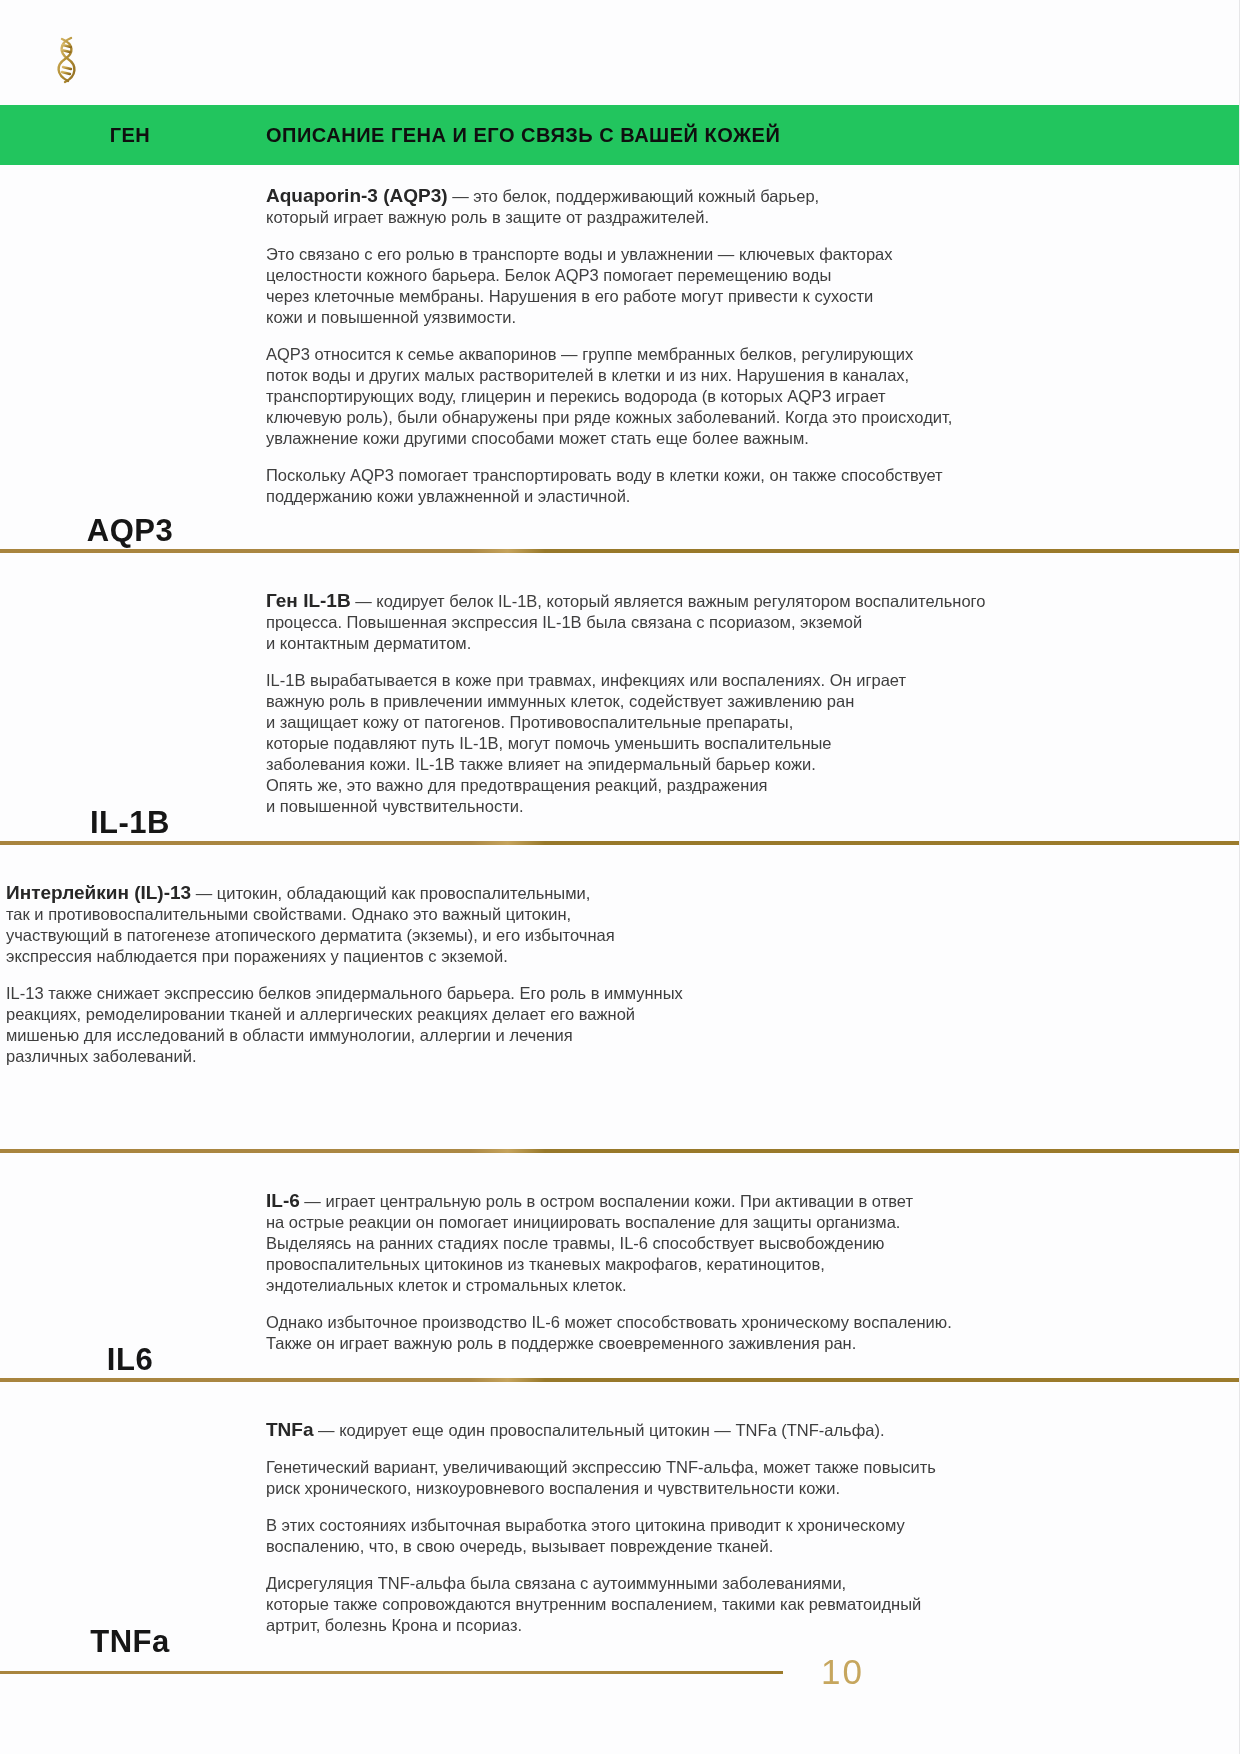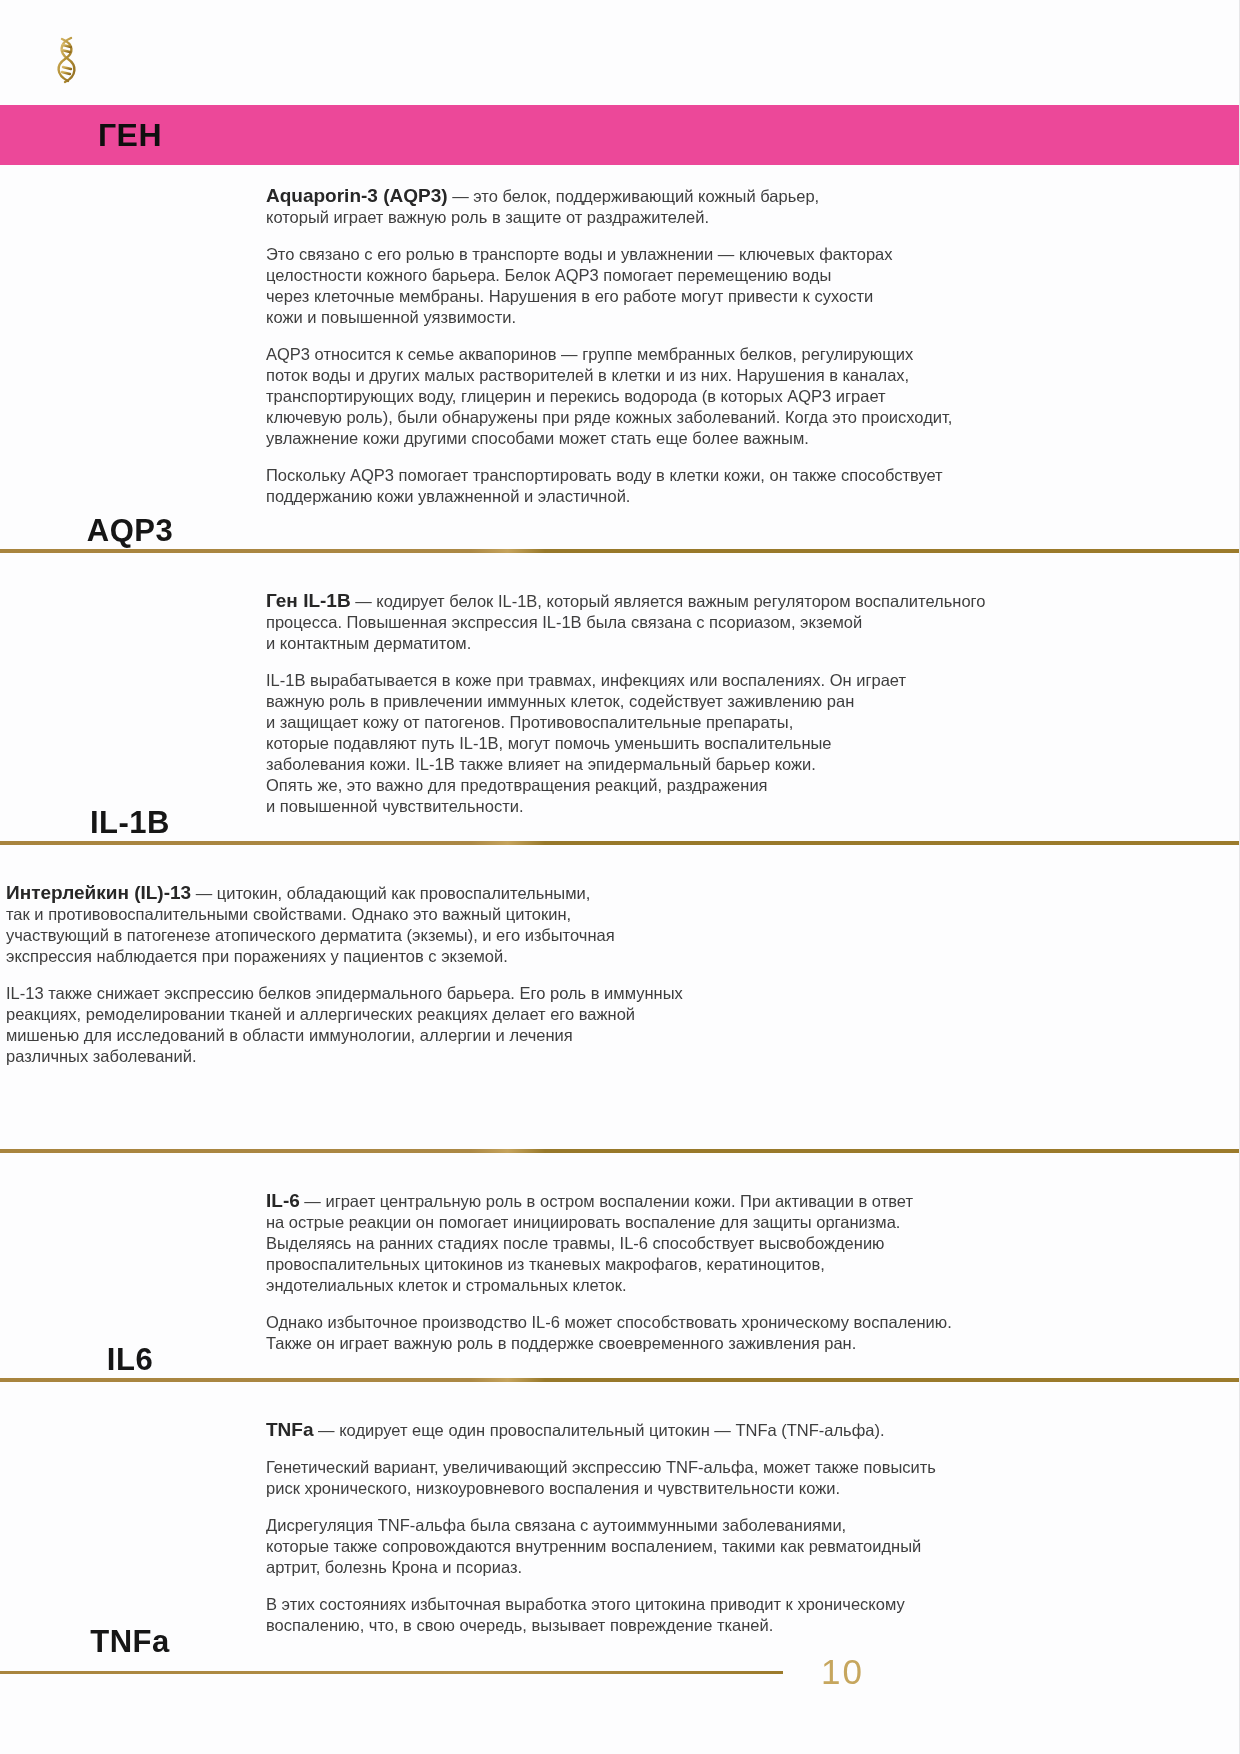--- a/index.html
+++ b/index.html
@@ -24,26 +24,26 @@
     position: relative;
   }
   .logo-row svg {
     position: absolute;
     left: 54px;
     top: 36px;
   }
   
   .table-header {
     height: 60px;
-    background: #ec4899;
+    background: #22c55e;
     display: flex;
     align-items: center;
     font-weight: 700;
     color: #0f0f0f;
-    font-size: 32px;
+    font-size: 20px;
     letter-spacing: 0.5px;
   }
   .th-gene {
     width: 260px;
     text-align: center;
     flex: 0 0 260px;
   }
   .th-desc {
     padding-left: 6px;
   }
@@ -132,20 +132,21 @@
         <path d="M9,9 L17,11"></path>
         <path d="M8,14 L16,16"></path>
         <path d="M9,31 L17,33"></path>
         <path d="M8,36 L16,38"></path>
       </g>
     </svg>
   </div>
 
   <div class="table-header">
     <div class="th-gene">ГЕН</div>
+    <div class="th-desc">ОПИСАНИЕ ГЕНА И ЕГО СВЯЗЬ С ВАШЕЙ КОЖЕЙ</div>
   </div>
 
   <section class="gene-row first row-aqp3">
     <div class="gene-label-cell">
       <div class="gene-label">AQP3</div>
     </div>
     <div class="gene-desc">
       <p><strong>Aquaporin-3 (AQP3)</strong><span> — это белок, поддерживающий кожный барьер,
 который играет важную роль в защите от раздражителей.</span></p>
       <p>Это связано с его ролью в транспорте воды и увлажнении — ключевых факторах
@@ -209,25 +210,25 @@
   </section>
 
   <section class="gene-row row-tnfa">
     <div class="gene-label-cell">
       <div class="gene-label">TNFa</div>
     </div>
     <div class="gene-desc">
       <p><strong>TNFa</strong><span> — кодирует еще один провоспалительный цитокин — TNFa (TNF-альфа).</span></p>
       <p>Генетический вариант, увеличивающий экспрессию TNF-альфа, может также повысить
 риск хронического, низкоуровневого воспаления и чувствительности кожи.</p>
+      <p>В этих состояниях избыточная выработка этого цитокина приводит к хроническому
+воспалению, что, в свою очередь, вызывает повреждение тканей.</p>
       <p>Дисрегуляция TNF-альфа была связана с аутоиммунными заболеваниями,
 которые также сопровождаются внутренним воспалением, такими как ревматоидный
 артрит, болезнь Крона и псориаз.</p>
-      <p>В этих состояниях избыточная выработка этого цитокина приводит к хроническому
-воспалению, что, в свою очередь, вызывает повреждение тканей.</p>
     </div>
   </section>
 
   <div class="footer">
     <div class="footer-rule"></div>
     <div class="page-number">10</div>
   </div>
 
 </div>
 

